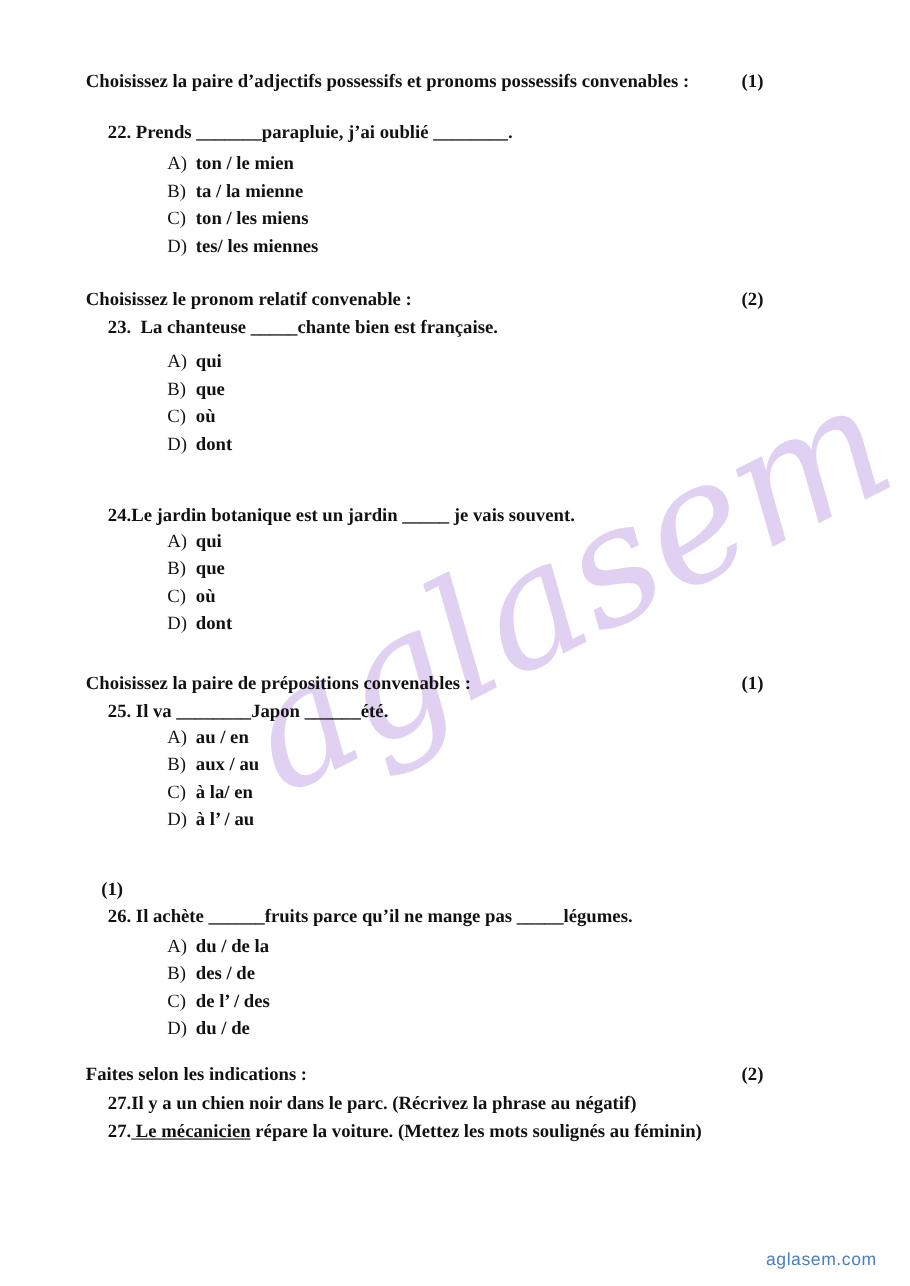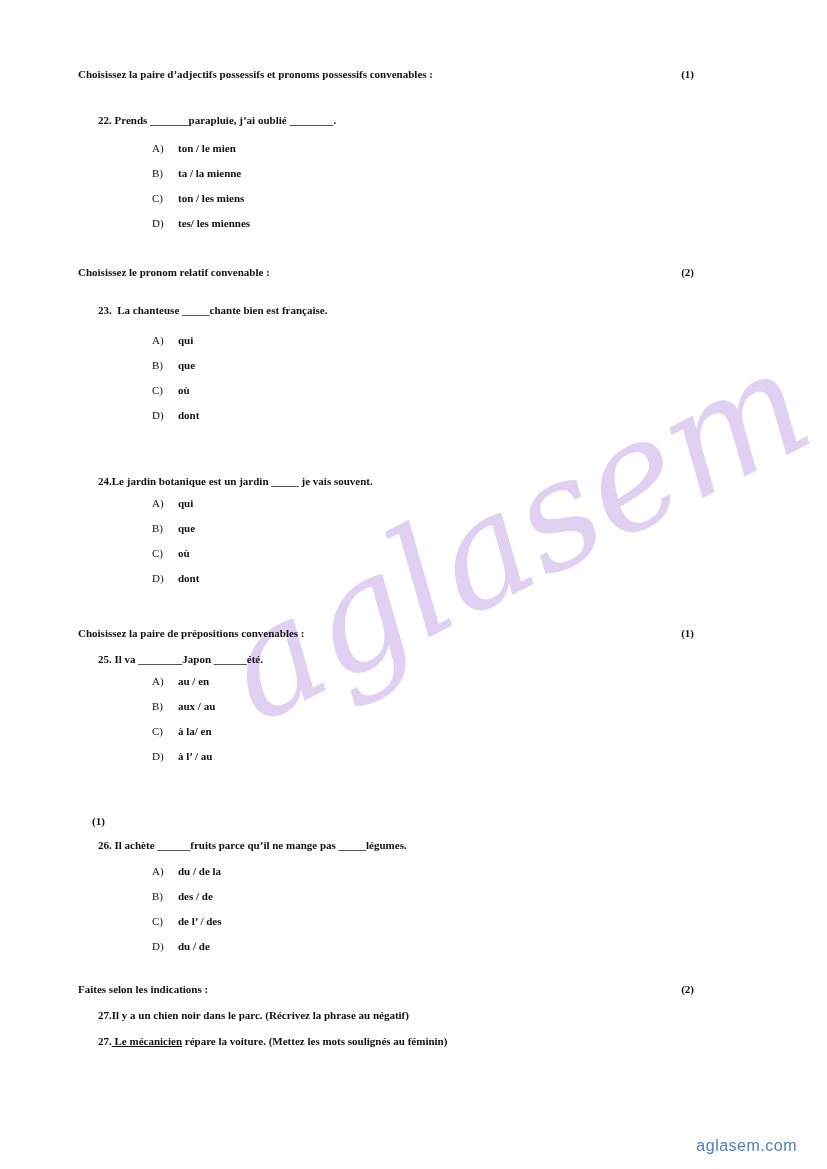--- a/index.html
+++ b/index.html
@@ -8,38 +8,38 @@
     width: 827px; height: 1169px;
     background: #ffffff;
     font-family: "Liberation Serif", "DejaVu Serif", serif;
     color: #111111;
     position: relative;
     overflow: hidden;
   }
   .page { position: relative; width: 827px; height: 1169px; background: #ffffff; }
   .content {
     position: absolute; left: 78px; top: 64px; width: 616px;
-    font-size: 11px; font-weight: bold; line-height: 20px;
+    font-size: 17px; font-weight: bold; line-height: 20px;
     z-index: 2;
   }
   .heading-row { display: flex; justify-content: space-between; align-items: baseline; }
   .heading-text { white-space: nowrap; }
   .marks { margin-left: 14px; }
   .question { margin-left: 20px; }
   .q-text, .q-num { white-space: pre-wrap; }
   .options { margin-left: 74px; }
   .option { line-height: 25px; }
   .opt-label { display: inline-block; min-width: 26px; font-weight: normal; }
   .underline { text-decoration: underline; }
   .ou { margin-left: 42px; margin-top: 10px; }
 
   .mt-q22 { margin-top: 26px; }
   .opts-22 { margin-top: 6px; }
   .mt-h2  { margin-top: 26px; }
-  .mt-q23 { margin-top: 18px; }
+  .mt-q23 { margin-top: 6px; }
   .opts-23 { margin-top: 8px; }
   .mt-q24 { margin-top: 43px; }
   .opts-24 { margin-top: 0; }
   .mt-h3  { margin-top: 32px; align-items: center; }
   .mt-q25 { margin-top: 6px; }
   .opts-25 { margin-top: 0; }
   .mt-h4  { margin-top: 42px; }
   .mt-q26 { margin-top: 4px; }
   .opts-26 { margin-top: 4px; }
   .mt-h5  { margin-top: 20px; }

